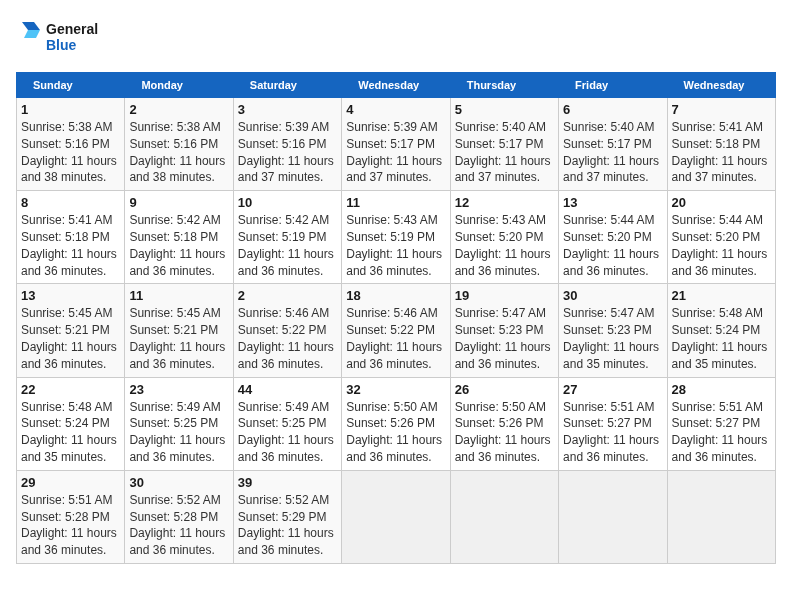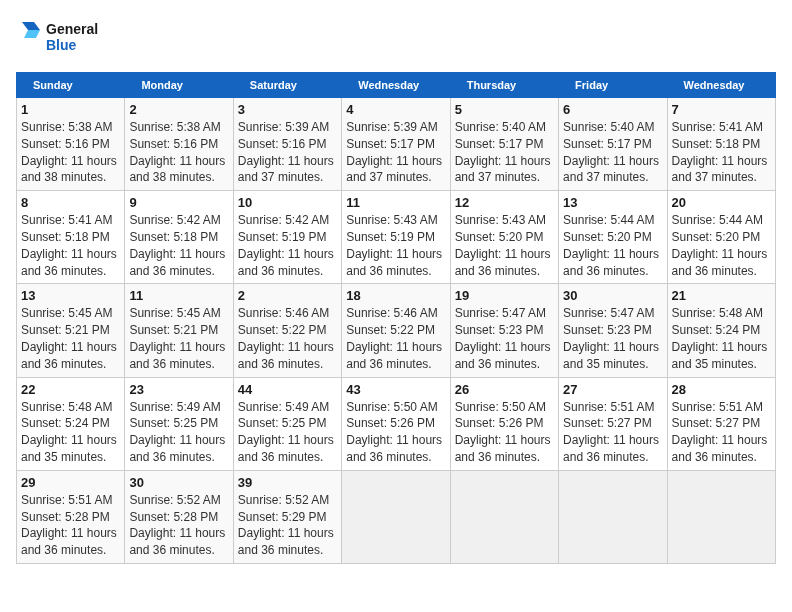--- a/index.html
+++ b/index.html
@@ -300,21 +300,21 @@
       </td>
         <td>
         <div class="day-number">44</div>
         <div class="day-info">
           Sunrise: 5:49 AM<br>
           Sunset: 5:25 PM<br>
           Daylight: 11 hours and 36 minutes.
         </div>
       </td>
         <td>
-        <div class="day-number">43</div>
+        <div class="day-number">32</div>
         <div class="day-info">
           Sunrise: 5:50 AM<br>
           Sunset: 5:26 PM<br>
           Daylight: 11 hours and 36 minutes.
         </div>
       </td>
         <td>
         <div class="day-number">26</div>
         <div class="day-info">
           Sunrise: 5:50 AM<br>

